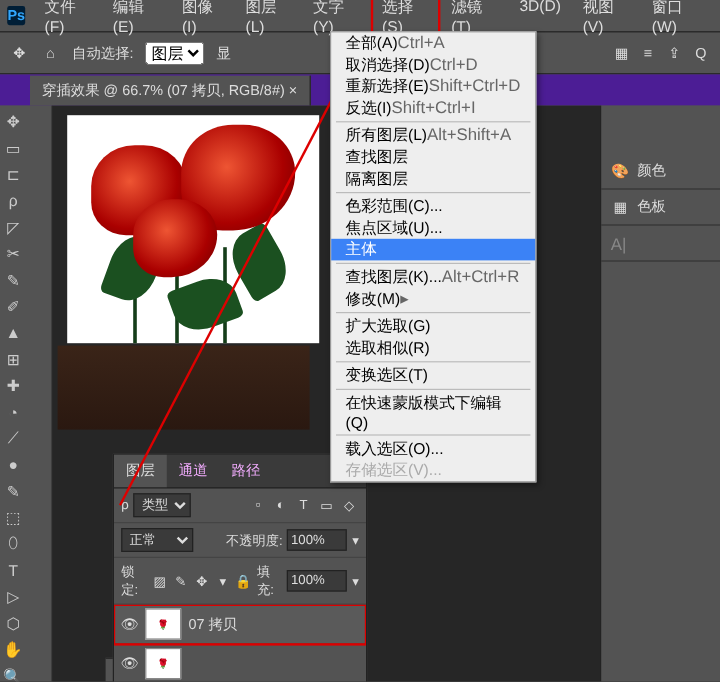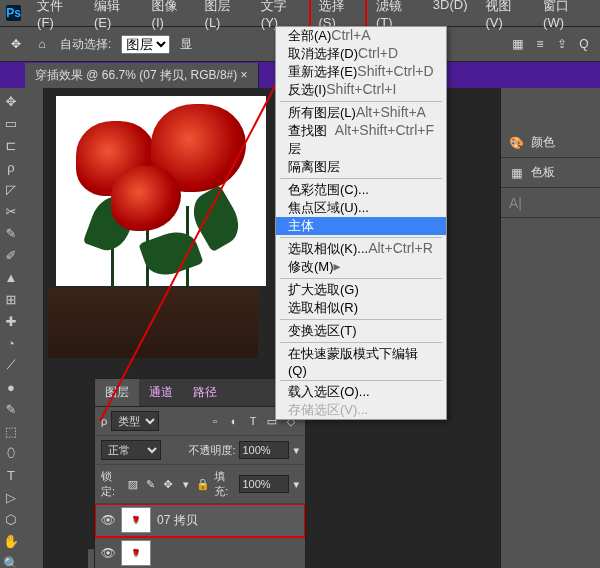--- a/index.html
+++ b/index.html
@@ -213,42 +213,41 @@
       <span>反选(I)</span>
       <span class="shortcut">Shift+Ctrl+I</span>
     </div>
     <div class="dd-sep"></div>
     <div class="dd-item">
       <span>所有图层(L)</span>
       <span class="shortcut">Alt+Shift+A</span>
     </div>
     <div class="dd-item">
       <span>查找图层</span>
-      <span class="shortcut">Alt+Shift+Ctrl+F</span>
     </div>
     <div class="dd-item">
       <span>隔离图层</span>
       <span class="shortcut"></span>
     </div>
     <div class="dd-sep"></div>
     <div class="dd-item">
       <span>色彩范围(C)...</span>
       <span class="shortcut"></span>
     </div>
     <div class="dd-item">
       <span>焦点区域(U)...</span>
       <span class="shortcut"></span>
     </div>
     <div class="dd-item hl">
       <span>主体</span>
       <span class="shortcut"></span>
     </div>
     <div class="dd-sep"></div>
     <div class="dd-item">
-      <span>选取相似(K)...</span>
+      <span>查找图层(K)...</span>
       <span class="shortcut">Alt+Ctrl+R</span>
     </div>
     <div class="dd-item">
       <span>修改(M)</span>
       <span class="shortcut">▸</span>
     </div>
     <div class="dd-sep"></div>
     <div class="dd-item">
       <span>扩大选取(G)</span>
       <span class="shortcut"></span>

